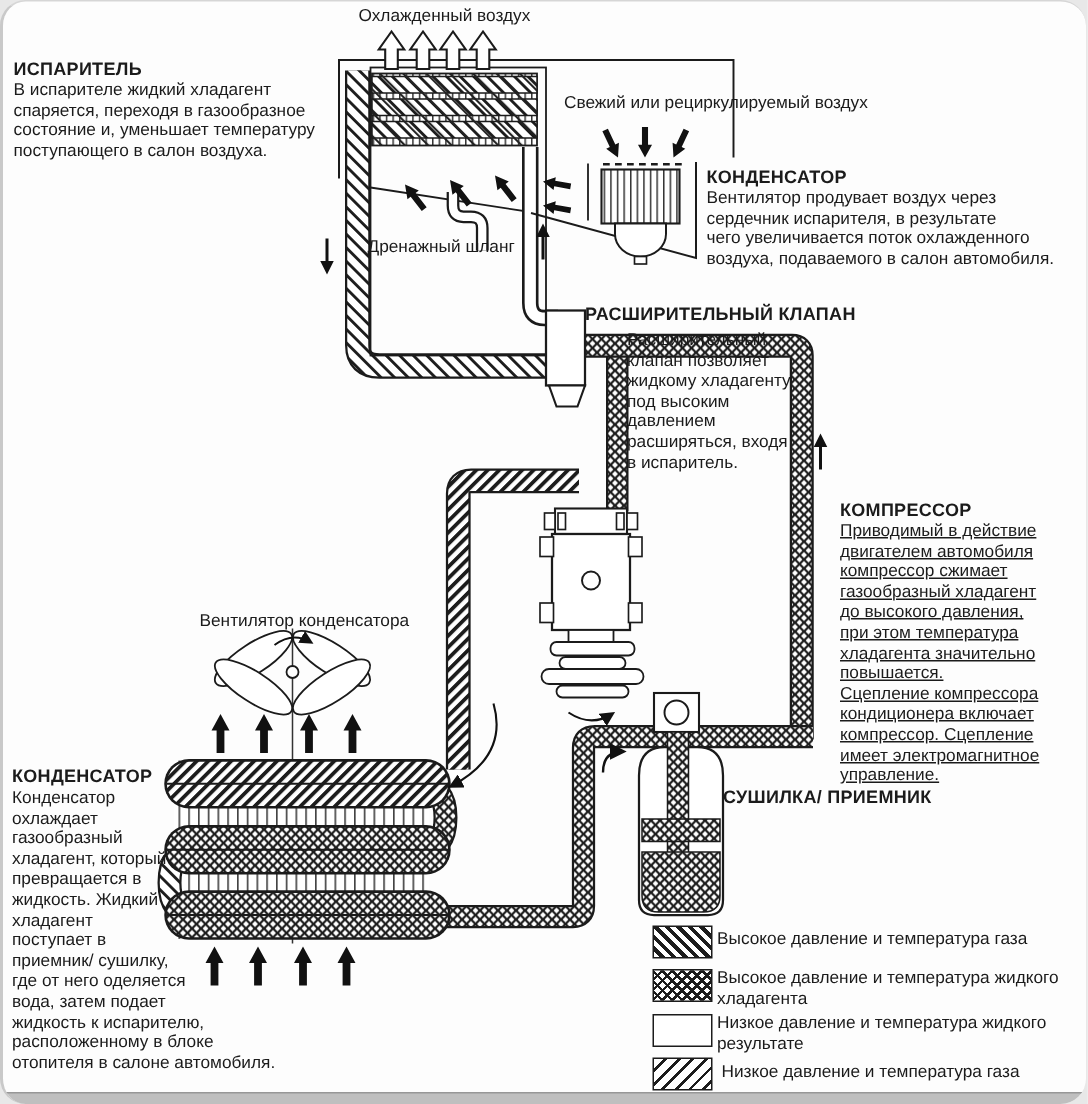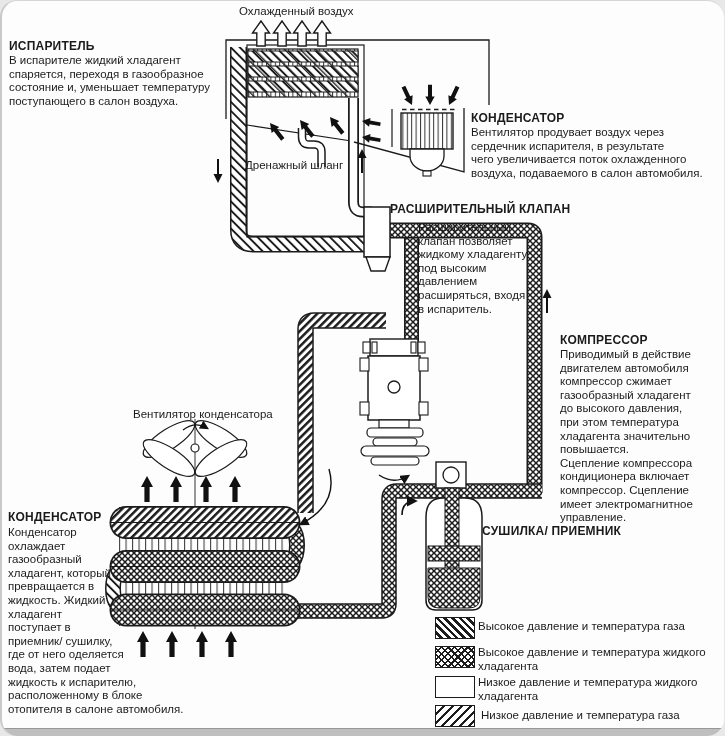--- a/index.html
+++ b/index.html
@@ -209,40 +209,41 @@
   </svg>
 
   <div class="lbl" style="left:237px;top:3px;">Охлажденный воздух</div>
 
   <div class="ttl" style="left:7px;top:38px;">ИСПАРИТЕЛЬ</div>
   <div class="body" style="left:7px;top:53px;">В испарителе жидкий хладагент
 спаряется, переходя в газообразное
 состояние и, уменьшает температуру
 поступающего в салон воздуха.</div>
 
+  <div class="lbl" style="left:374px;top:61px;">Свежий или рециркулируемый воздух</div>
 
   <div class="ttl" style="left:469px;top:110px;">КОНДЕНСАТОР</div>
   <div class="body" style="left:469px;top:125px;">Вентилятор продувает воздух через
 сердечник испарителя, в результате
 чего увеличивается поток охлажденного
 воздуха, подаваемого в салон автомобиля.</div>
 
   <div class="lbl" style="left:243px;top:157px;">Дренажный шланг</div>
 
   <div class="ttl" style="left:388px;top:201px;">РАСШИРИТЕЛЬНЫЙ КЛАПАН</div>
   <div class="body" style="left:416px;top:220px;">Расширительный
 клапан позволяет
 жидкому хладагенту
 под высоким
 давлением
 расширяться, входя
 в испаритель.</div>
 
   <div class="ttl" style="left:558px;top:332px;">КОМПРЕССОР</div>
-  <div class="body" style="left:558px;top:347px;">Приводимый в действие
+  <div class="body" style="left:558px;top:347px;text-decoration:underline;">Приводимый в действие
 двигателем автомобиля
 компрессор сжимает
 газообразный хладагент
 до высокого давления,
 при этом температура
 хладагента значительно
 повышается.
 Сцепление компрессора
 кондиционера включает
 компрессор. Сцепление
@@ -272,20 +273,20 @@
   <div>
     <div class="sw sw-hg" style="left:433px;top:616px;"></div>
     <div class="lbl" style="left:476px;top:618px;">Высокое давление и температура газа</div>
 
     <div class="sw sw-hl" style="left:433px;top:645px;"></div>
     <div class="lbl" style="left:476px;top:644px;">Высокое давление и температура жидкого
 хладагента</div>
 
     <div class="sw" style="left:433px;top:675px;"></div>
     <div class="lbl" style="left:476px;top:674px;">Низкое давление и температура жидкого
-хладагента</div>
+результате</div>
 
     <div class="sw sw-lg" style="left:433px;top:704px;"></div>
     <div class="lbl" style="left:456px;top:707px;margin-left:23px;">Низкое давление и температура газа</div>
   </div>
 
   <div id="bottombar"></div>
 </div>
 
 </body></html>

